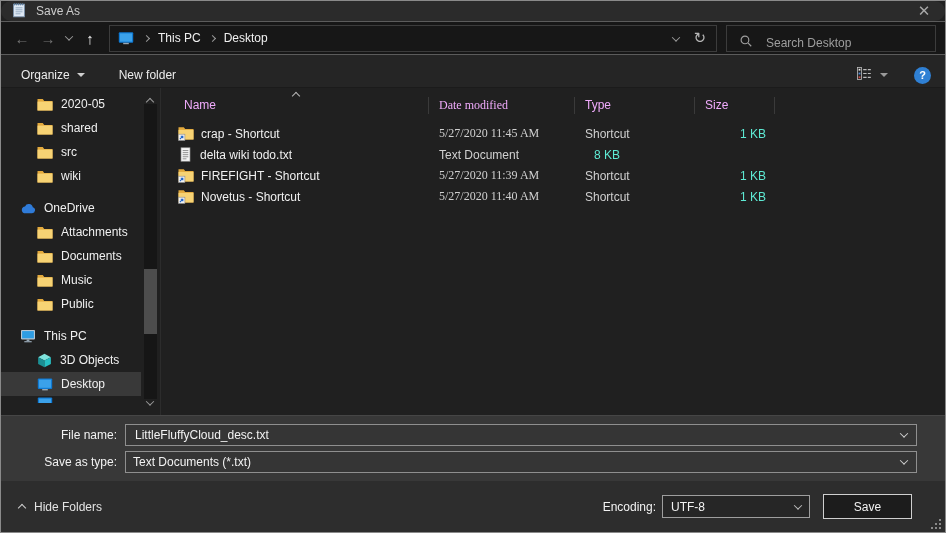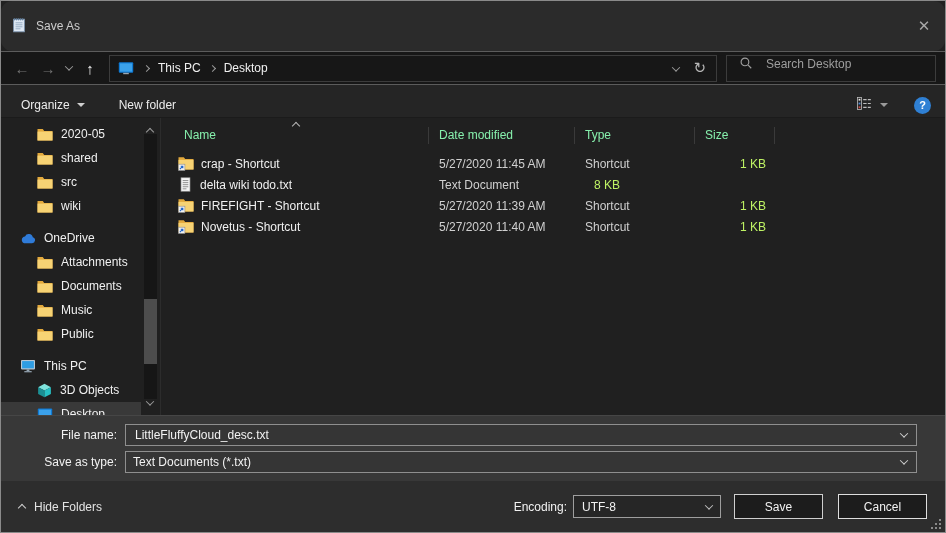--- a/index.html
+++ b/index.html
@@ -1,21 +1,21 @@
 <!DOCTYPE html>
 <html><head>
 <meta charset="utf-8">
 <style>
   * { box-sizing: border-box; }
   body { margin:0; background:#111; font-family:"Liberation Sans","DejaVu Sans",sans-serif; }
   .window{ width:946px;height:533px;position:relative;background:#202020;border:1px solid #8a8a8a;
     display:flex;flex-direction:column;overflow:hidden;color:#e8e8e8;font-size:12px; }
 
   
-  .titlebar{height:50px;background:#2b2b2b;display:flex;align-items:center;padding:0 0 0 10px;flex:none;border-radius:11px;}
+  .titlebar{height:20px;background:#2b2b2b;display:flex;align-items:center;padding:0 0 0 10px;flex:none;border-radius:11px;}
   .title-text{color:#cccccc;margin-left:9px;}
   .close-btn{margin-left:auto;width:42px;height:100%;display:flex;align-items:center;justify-content:center;color:#a8a8a8;font-size:15px;cursor:default;}
   .close-btn::before{content:"✕";}
 
   
   .navbar{height:34px;background:#171717;border-top:1px solid #5c5c5c;border-bottom:1px solid #5c5c5c;
     display:flex;align-items:center;padding:0 9px 0 8px;flex:none;}
   .navbtn{width:26px;height:26px;display:flex;align-items:center;justify-content:center;flex:none;font-size:15px;}
   .dim{color:#757575;} .lit{color:#ececec;}
   .navbtn.small{width:16px;}
@@ -24,21 +24,21 @@
   .chev.up{transform:rotate(-135deg);}
   .chev.right{transform:rotate(-45deg);width:5px;height:5px;}
   .addressbar{flex:1;height:27px;border:1px solid #3c3c3c;background:#171717;display:flex;align-items:center;
     padding:0 6px 0 8px;margin:0 9px 0 6px;}
   .crumb-icon{display:flex;align-items:center;margin-right:8px;}
   .crumb{color:#f0f0f0;padding:0 7px;}
   .crumb-sep{margin:0 2px;display:flex;align-items:center;}
   .addr-right{margin-left:auto;display:flex;align-items:center;gap:14px;padding-right:4px;}
   .refresh{color:#b5b5b5;font-size:15px;}
   .refresh::before{content:"↻";}
-  .searchbox{width:210px;height:27px;border:1px solid #3c3c3c;background:#171717;display:flex;align-items:flex-start;
+  .searchbox{width:210px;height:27px;border:1px solid #3c3c3c;background:#171717;display:flex;align-items:flex-end;
     padding:0 20px 0 12px;gap:11px;flex:none;}
   .searchbox input{flex:1;min-width:0;background:transparent;border:none;outline:none;color:#bdbdbd;font-size:12px;font-family:inherit;}
   .searchbox input::placeholder{color:#9e9e9e;}
 
   
   .toolbar{height:33px;background:#252525;display:flex;align-items:center;padding:8px 14px 0 20px;flex:none;border-bottom:1px solid #1b1b1b;justify-content:flex-end;}
   .tool-item{display:flex;align-items:center;gap:7px;color:#ececec;}
   .tri-down{width:0;height:0;border-left:4px solid transparent;border-right:4px solid transparent;border-top:4px solid #cfcfcf;}
   .newfolder{margin-left:34px;}
   .tool-right{margin-left:auto;display:flex;align-items:center;}
@@ -56,30 +56,30 @@
   .side-item.partial{height:7px;overflow:hidden;align-items:flex-start;}
   .side-item .icon{display:flex;align-items:center;flex:none;}
   .side-scroll{position:absolute;top:3px;right:2px;bottom:3px;width:15px;}
   .side-scroll .track{position:absolute;top:13px;bottom:13px;left:1px;right:1px;background:#161616;}
   .side-scroll .thumb{position:absolute;top:178px;height:65px;left:1px;right:1px;background:#4d4d4d;}
   .scroll-arrow{position:absolute;left:4px;}
   .scroll-arrow.top{top:3px;} .scroll-arrow.bottom{bottom:3px;}
 
   .filelist{flex:1;display:flex;flex-direction:column;padding-top:3px;position:relative;min-width:0;}
   .sort-caret{position:absolute;top:0px;left:132px;}
-  .header-row{display:flex;height:23px;align-items:center;color:#86efac;flex:none;margin-top:3px;}
+  .header-row{display:flex;height:23px;align-items:center;color:#f0abfc;flex:none;margin-top:3px;}
   .hcell{height:17px;line-height:17px;border-right:1px solid #3a3a3a;padding-left:10px;flex:none;}
-  .c0{width:268px;} .c1{width:146px;} .c2{width:120px;} .c3{width:80px;}
+  .c0{width:268px;} .c1{width:146px;font-family:Liberation Serif, serif;} .c2{width:120px;} .c3{width:80px;}
   .hcell.c0{padding-left:23px;}
   .rows{margin-top:6px;}
   .file-row{display:flex;height:21px;align-items:center;}
   .cell{flex:none;white-space:nowrap;overflow:hidden;}
   .cell.name{display:flex;align-items:center;gap:7px;padding-left:17px;color:#f0f0f0;}
   .cell.date,.cell.type{padding-left:10px;color:#d0d0d0;}
-  .cell.size{text-align:right;padding-right:9px;color:#bef264;}
+  .cell.size{text-align:right;padding-right:9px;color:#5eead4;}
   .cell .icon{display:flex;align-items:center;flex:none;}
 
   
   .bottom-panel{flex:none;height:66px;background:#383838;display:flex;flex-direction:column;justify-content:center;gap:5px;padding-right:28px;border-top:1px solid #464646;}
   .field-row{display:flex;align-items:center;height:22px;}
   .field-label{width:124px;text-align:right;padding-right:8px;color:#f2f2f2;flex:none;}
   .combo{flex:1;height:22px;background:#353535;border:1px solid #8f8f8f;display:flex;align-items:center;padding:0 10px 0 7px;color:#f2f2f2;position:relative;}
   .combo input{flex:1;min-width:0;background:transparent;border:none;outline:none;color:#f2f2f2;font-size:12px;font-family:inherit;}
   .combo .chev{position:absolute;right:9px;top:7px;border-color:#cfcfcf;}
 
@@ -408,18 +408,17 @@
       <span class="chev up"></span>
       <span>Hide Folders</span>
     </div>
     <div class="bar-right">
       <span class="enc-label">Encoding:</span>
       <div class="enc-combo">
         <span>UTF-8</span>
         <span class="chev down"></span>
       </div>
       <button class="btn save">Save</button>
-      <button class="btn cancel">Cancel</button>
     </div>
     <div class="grip"></div>
   </div>
 
 </div>
 
 </body></html>

